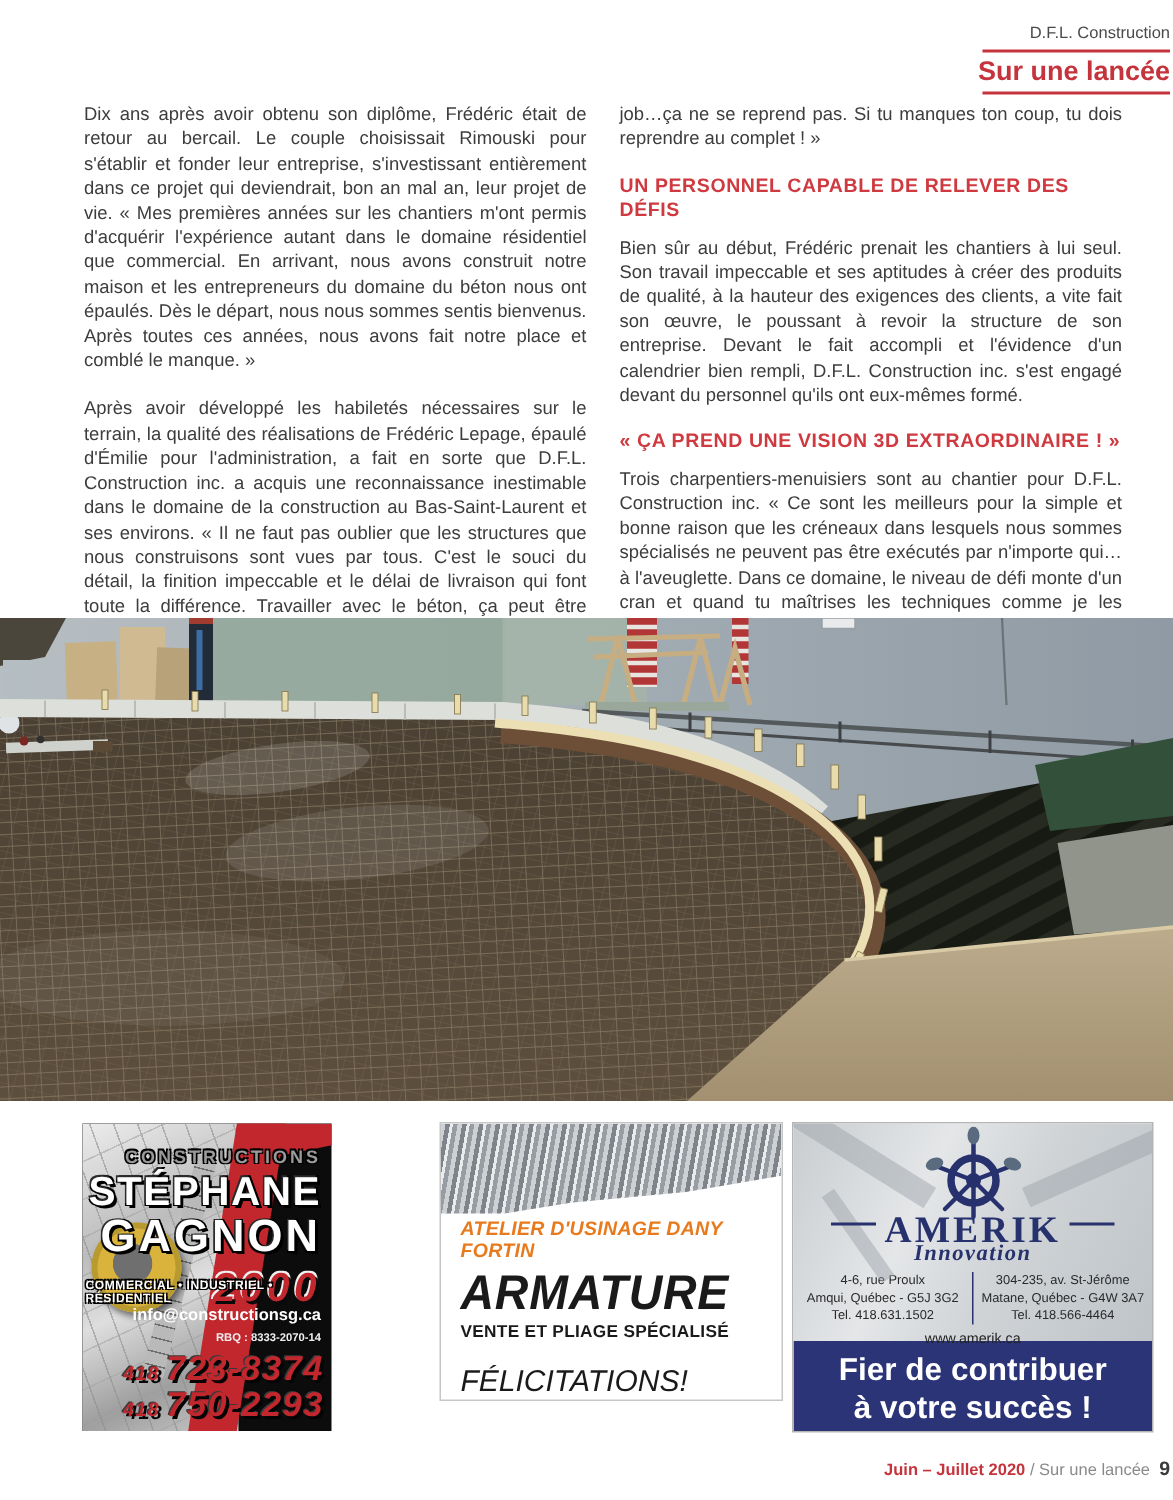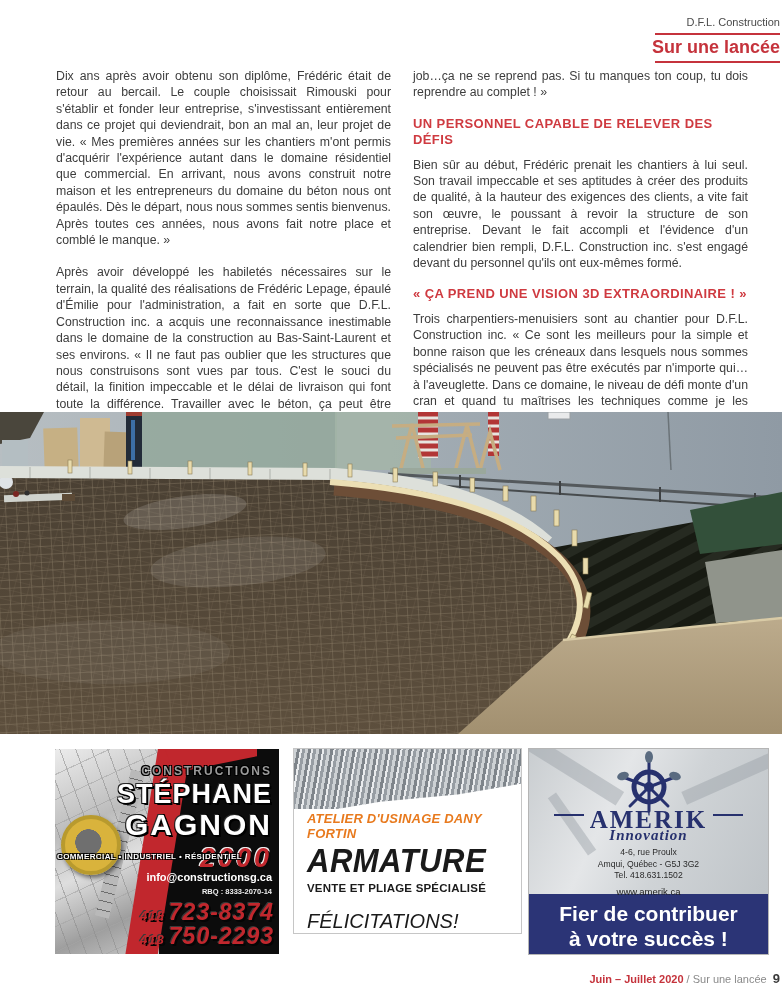--- a/index.html
+++ b/index.html
@@ -21,21 +21,21 @@
   .sec-heading{margin:15px 0 3px 0;font-size:13px;font-weight:bold;color:#cf3a40;letter-spacing:.4px;text-align:left;}
   .sec-body{margin:0;}
 
   
   .photo{position:absolute;left:0;top:412px;width:782px;height:322px;}
 
   
   .ad{position:absolute;overflow:hidden;box-sizing:border-box;}
 
   
-  .ad1{left:55px;top:749px;width:224px;height:205px;background:#0c0c0c;color:#fff;}
+  .ad1{left:55px;top:749px;width:166px;height:205px;background:#0c0c0c;color:#fff;}
   .ad1-photo{position:absolute;left:0;top:0;width:104px;height:100%;
     background:linear-gradient(155deg,#ececec 0%,#bcbcbc 35%,#dedede 55%,#9e9e9e 80%,#c9c9c9 100%);}
   .ad1-lines{position:absolute;left:0;top:0;width:104px;height:100%;
     background:repeating-linear-gradient(70deg,transparent 0 14px,#8f8f8f 14px 15px),
                repeating-linear-gradient(-25deg,transparent 0 22px,#a5a5a5 22px 23px);opacity:.6;}
   .tape{position:absolute;left:6px;top:66px;width:52px;height:52px;border-radius:50%;
     background:radial-gradient(circle at 45% 45%,#6f6f6f 0 32%,#d9b33c 33% 100%);
     border:4px solid #b89a2e;box-shadow:2px 3px 4px rgba(0,0,0,.5);}
   .ruler{position:absolute;left:58px;top:20px;width:14px;height:150px;background:#b9b9b9;
     transform:rotate(14deg);background-image:repeating-linear-gradient(#b9b9b9 0 8px,#6d6d6d 8px 9px);}
@@ -316,20 +316,25 @@
         <div class="ad3-brand">AMERIK</div>
         <div class="ad3-rule"></div>
       </div>
       <div class="ad3-brandsub">Innovation</div>
       <div class="ad3-addrs">
         <div class="ad3-addrcol">
           <div>4-6, rue Proulx</div>
           <div>Amqui, Québec - G5J 3G2</div>
           <div>Tel. 418.631.1502</div>
         </div>
+        <div class="ad3-addrcol right">
+          <div>304-235, av. St-Jérôme</div>
+          <div>Matane, Québec - G4W 3A7</div>
+          <div>Tel. 418.566-4464</div>
+        </div>
       </div>
       <div class="ad3-web">www.amerik.ca</div>
     </div>
     <div class="ad3-band">
       <div>Fier de contribuer</div>
       <div>à votre succès !</div>
     </div>
   </div>
 
   <div class="footer">

